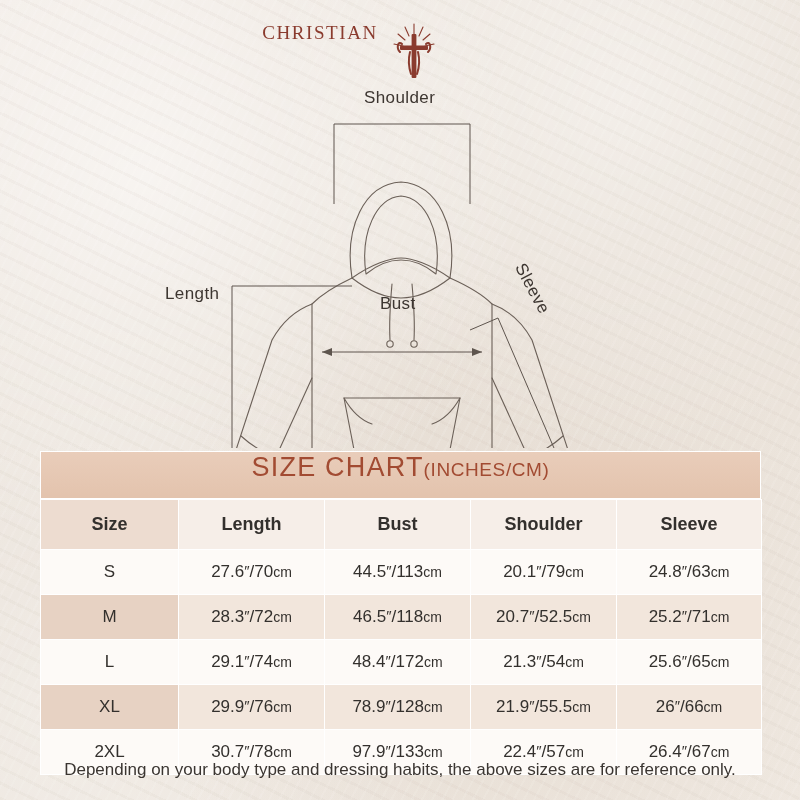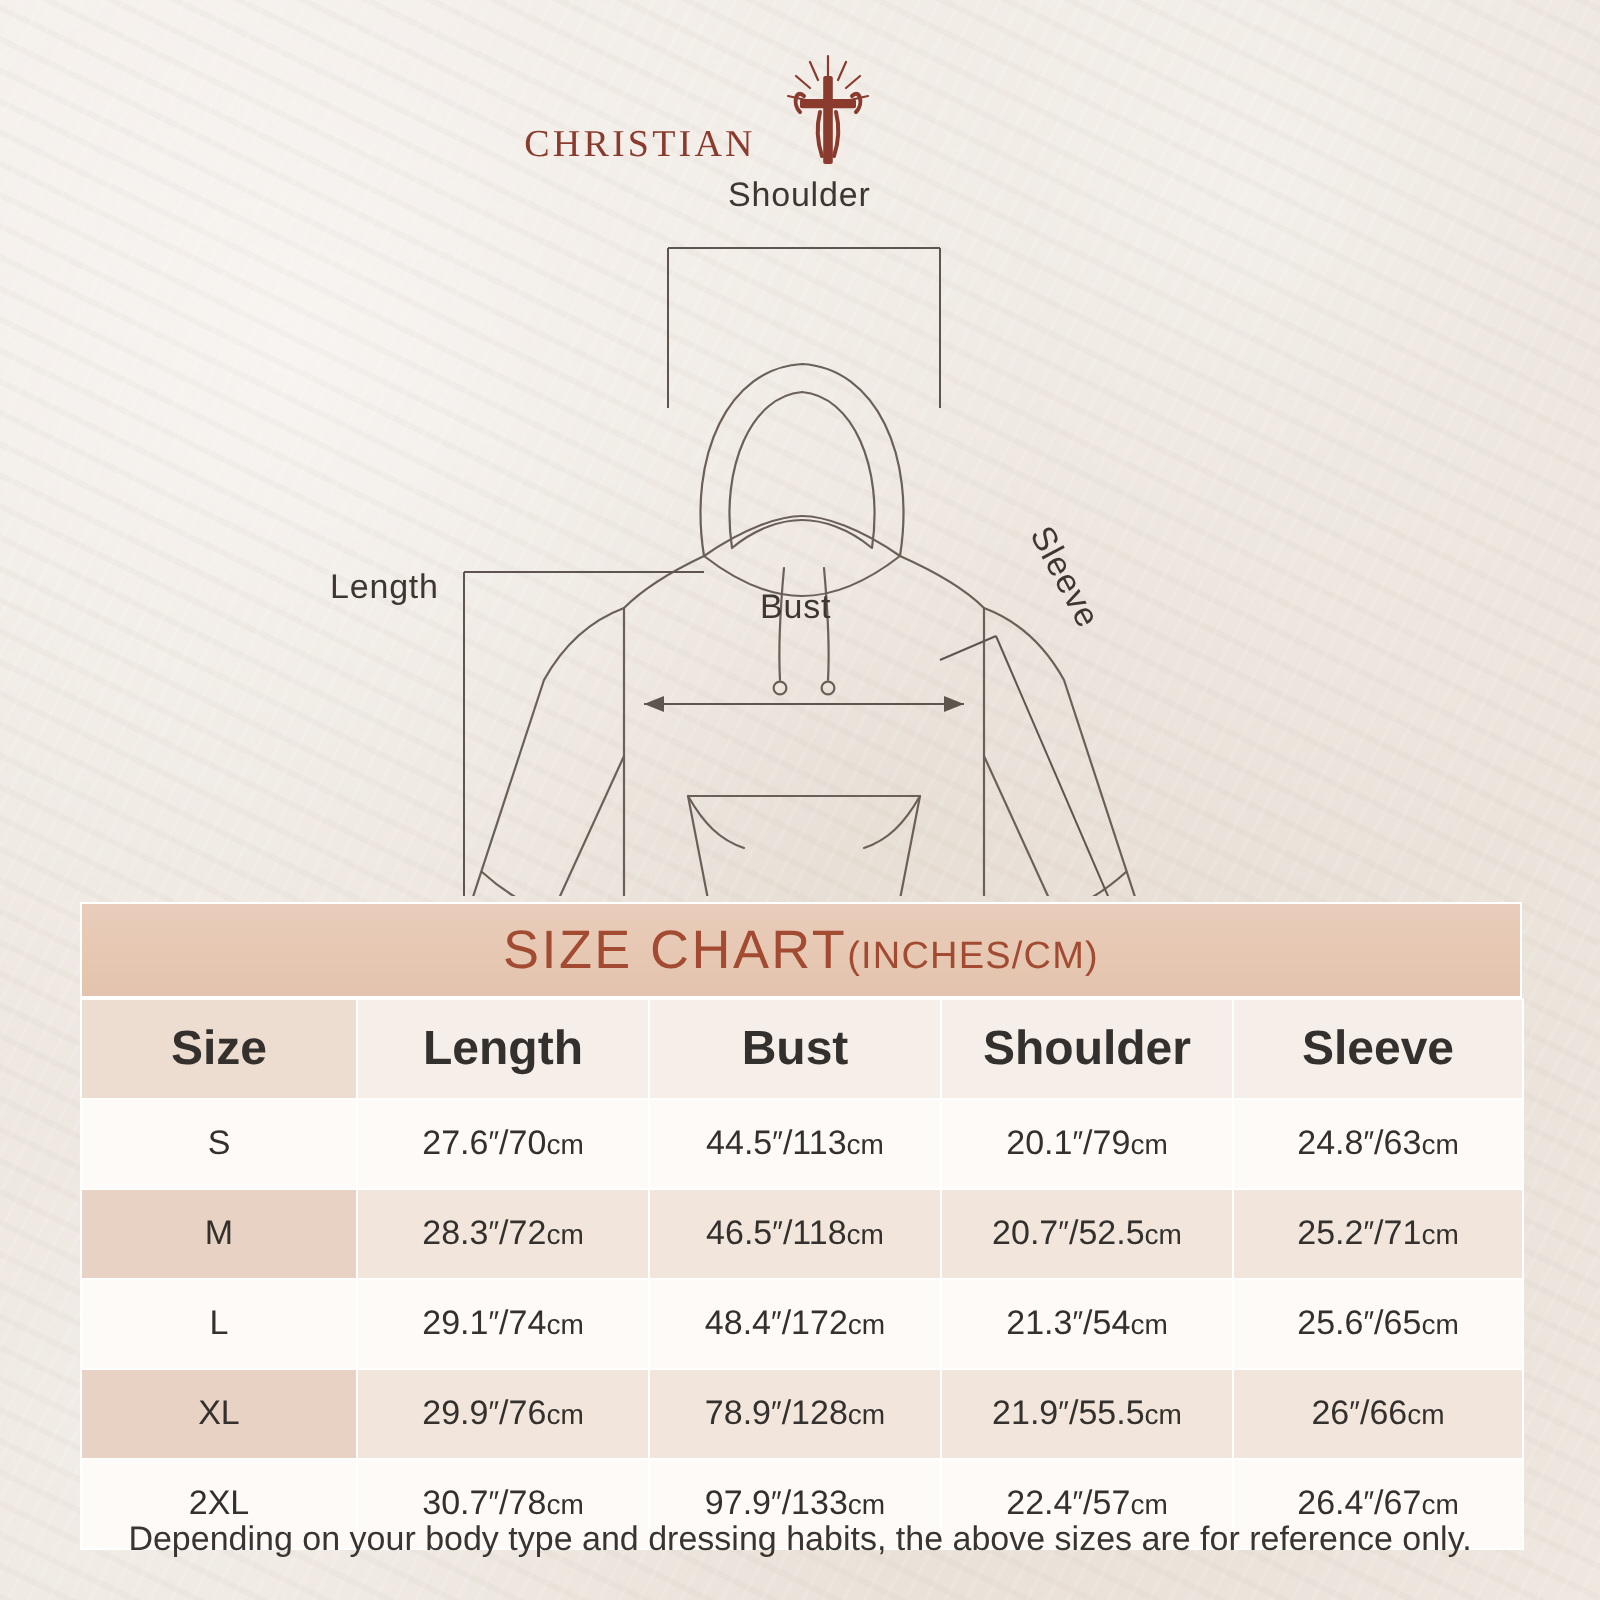--- a/index.html
+++ b/index.html
@@ -37,21 +37,21 @@
   }
 
   
   .brand {
     position: absolute;
     top: 22px;
     left: 0;
     width: 704px;
     height: 62px;
     display: flex;
-    align-items: flex-end;
+    align-items: flex-start;
     justify-content: center;
     gap: 8px;
     z-index: 3;
   }
   .brand-word {
     font-family: "Liberation Serif", serif;
     font-size: 19px;
     letter-spacing: 1.6px;
     color: #8a3b2e;
     font-weight: 400;
@@ -101,21 +101,21 @@
     top: 451px;
     width: 721px;
     z-index: 3;
     border-collapse: collapse;
     table-layout: fixed;
   }
   .chart-title-bar {
     height: 48px;
     background: linear-gradient(180deg, #e9cdba 0%, #e3c3ad 100%);
     display: flex;
-    align-items: center;
+    align-items: flex-start;
     justify-content: center;
     border: 1px solid #ffffff;
     box-sizing: border-box;
   }
   .chart-title {
     font-family: "Liberation Sans", sans-serif;
     font-size: 27px;
     color: #a24b32;
     letter-spacing: 1.2px;
     font-weight: 400;
@@ -131,21 +131,21 @@
     table-layout: fixed;
   }
   table.sizes th, table.sizes td {
     border: 1px solid #ffffff;
     text-align: center;
     font-family: "Liberation Sans", sans-serif;
     color: #33302d;
   }
   table.sizes thead th {
     height: 47px;
-    font-size: 24px;
+    font-size: 18px;
     font-weight: bold;
     background: #f6eee8;
   }
   table.sizes thead th.sizecol { background: #eddcd0; }
   table.sizes tbody td {
     height: 42px;
     font-size: 17px;
     font-weight: normal;
   }
   table.sizes tbody tr.odd td { background: #fdfaf7; }

